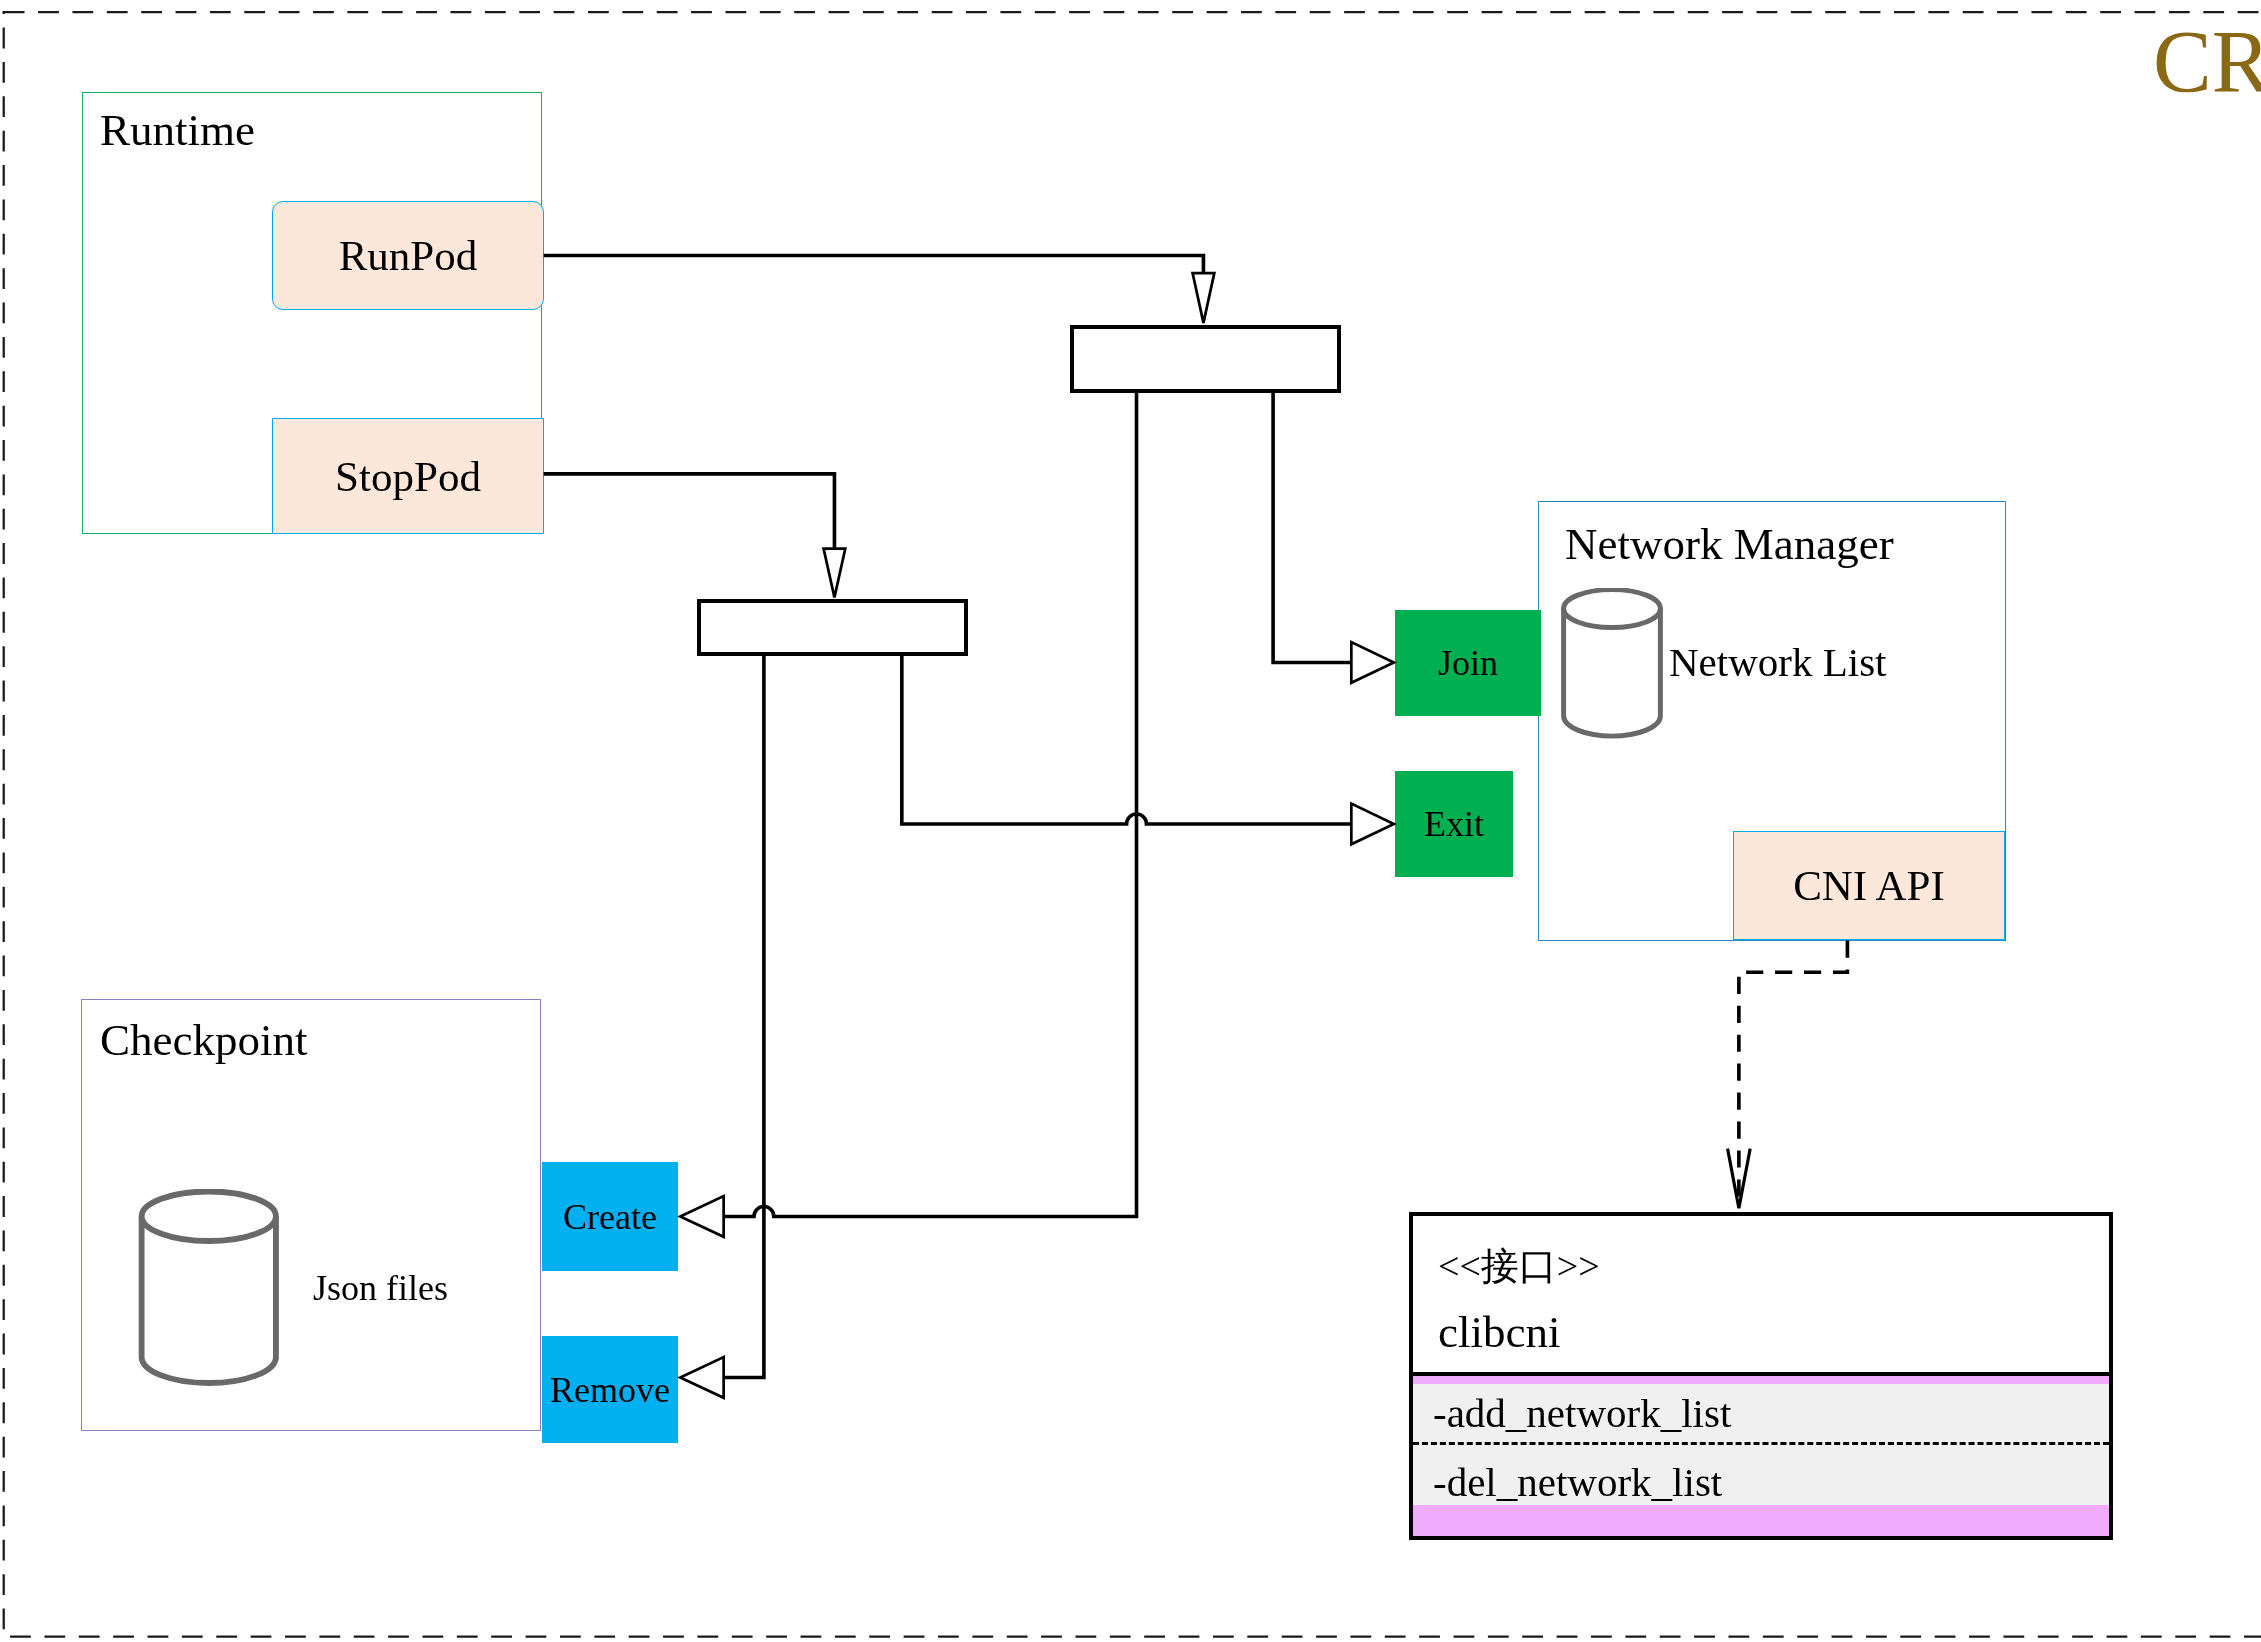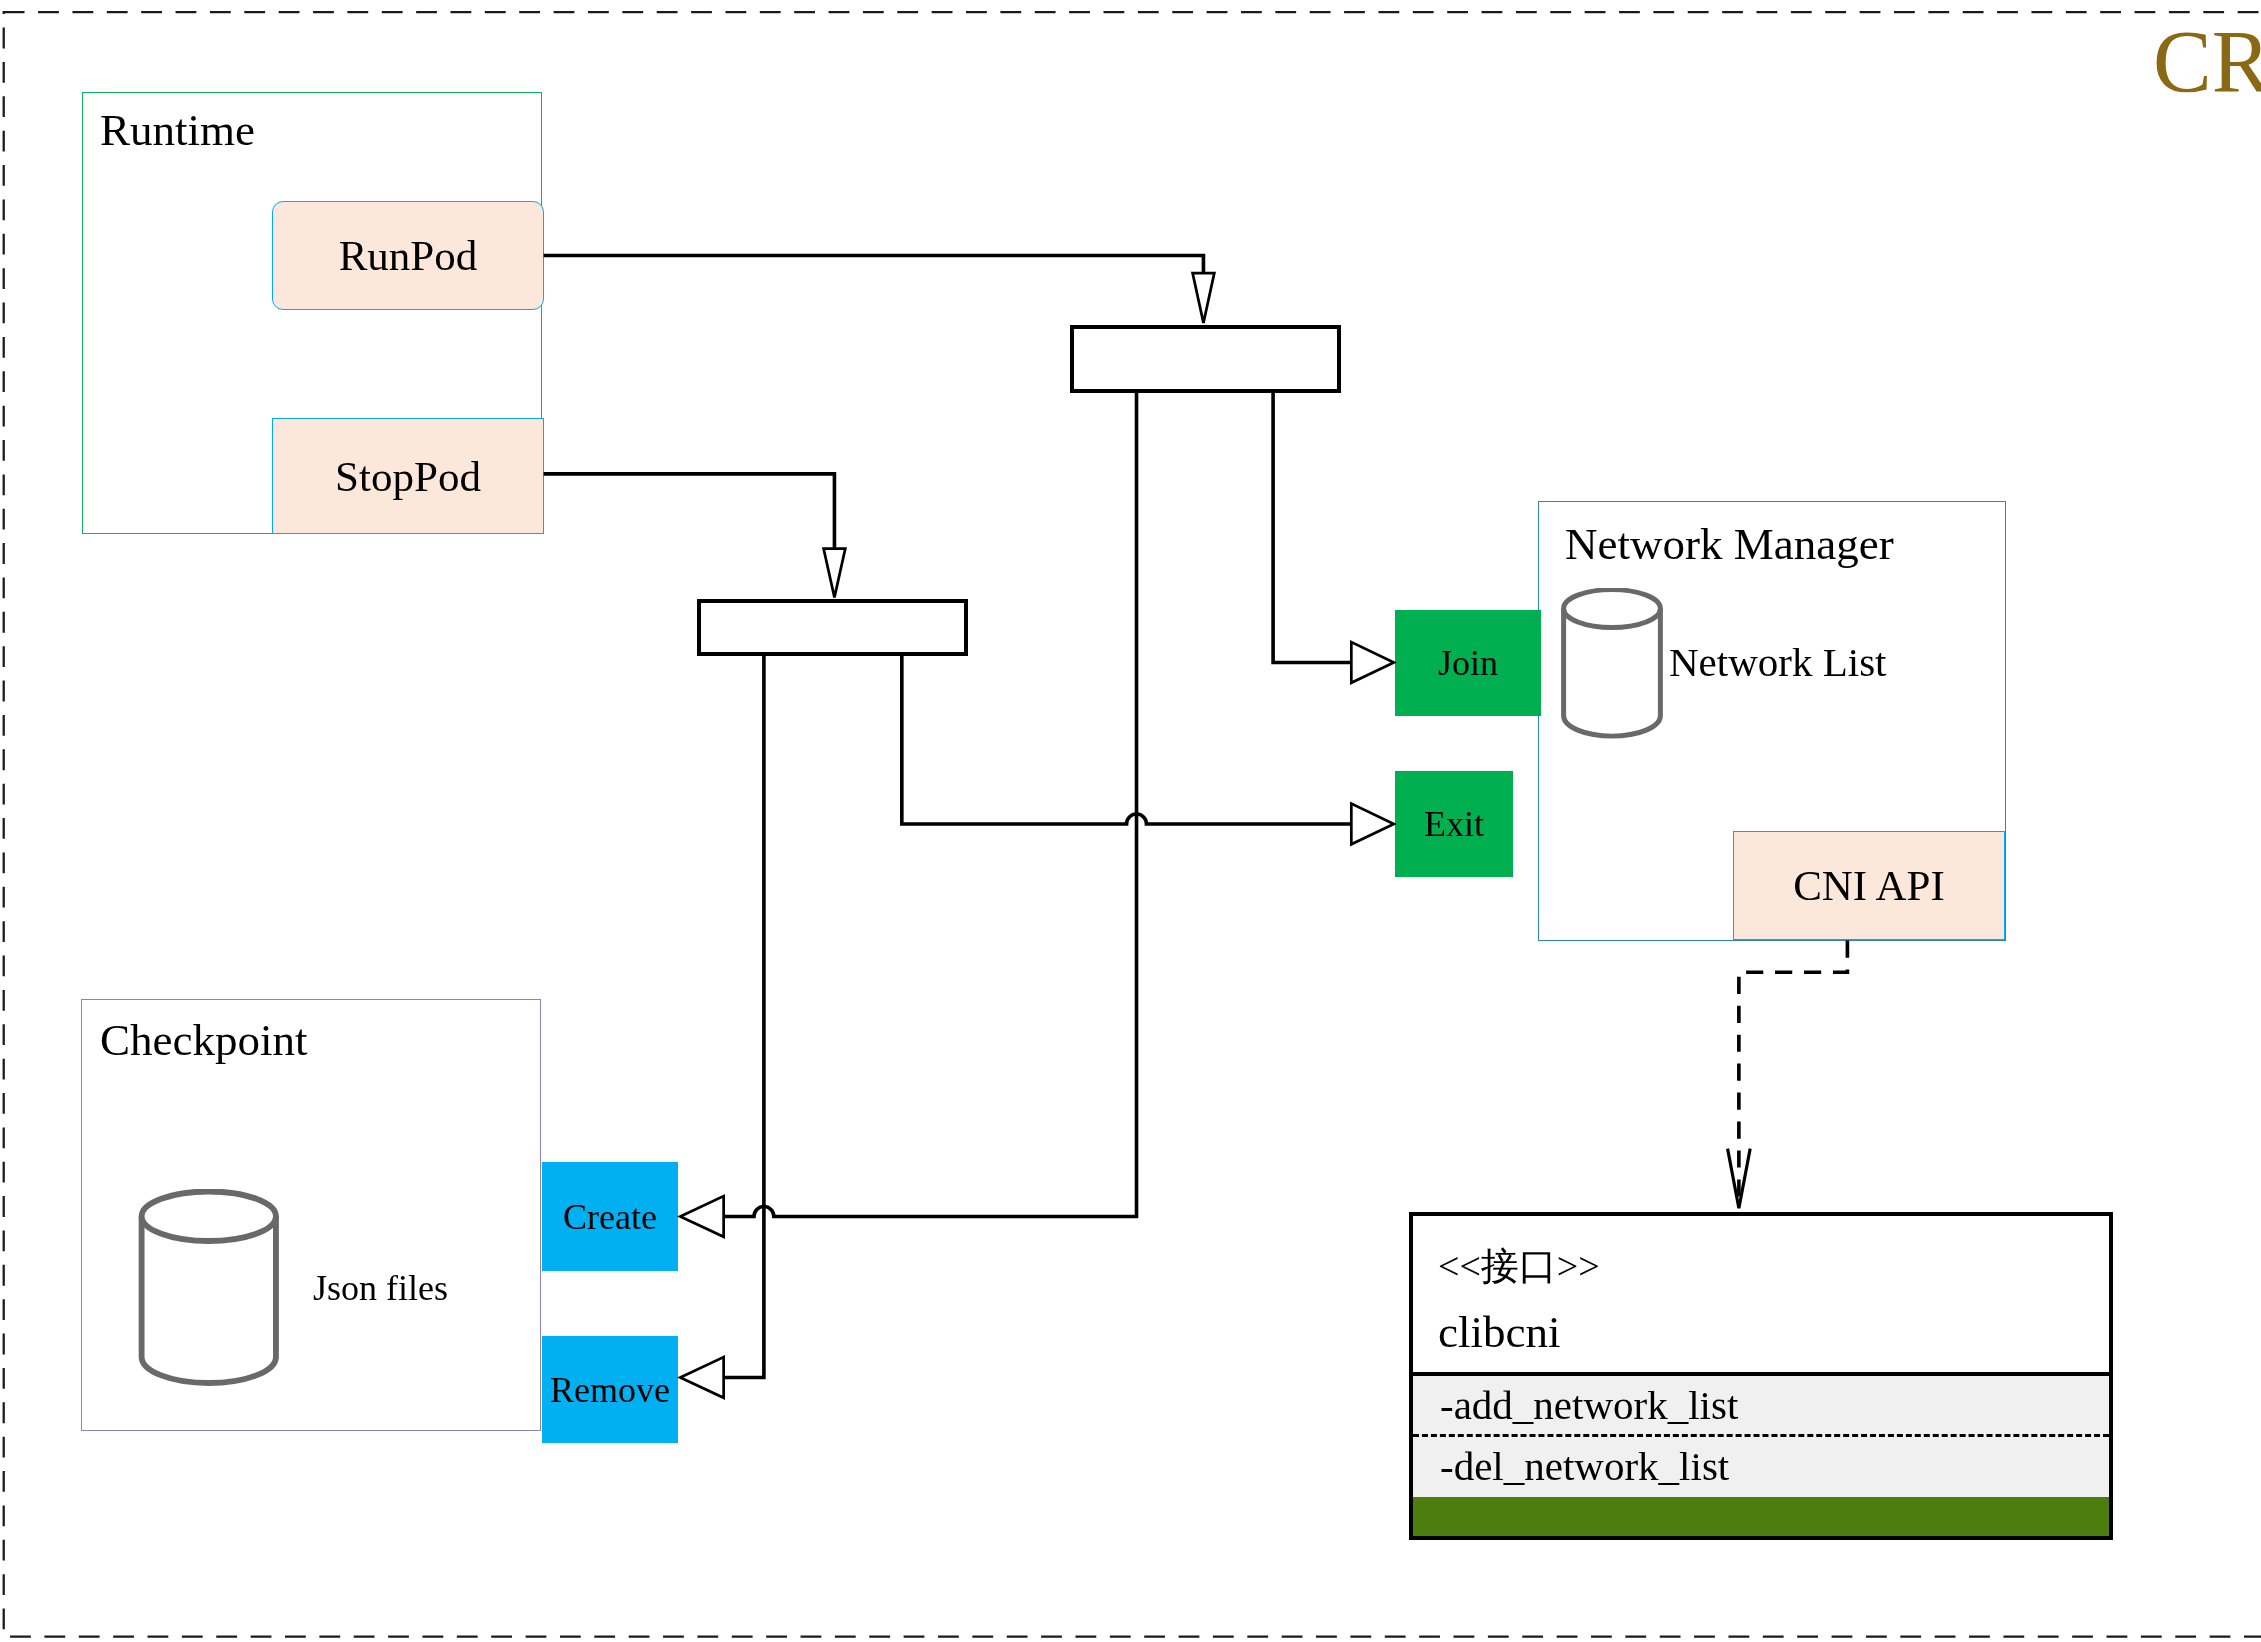--- a/index.html
+++ b/index.html
@@ -29,26 +29,26 @@
   .create{left:542px;top:1162px;width:136px;height:109px;}
   .remove{left:542px;top:1336px;width:136px;height:107px;}
 
   
   .junction{position:absolute;background:#fff;border:4.1px solid #000;box-sizing:border-box;}
   .j1{left:1070px;top:325px;width:271px;height:68px;}
   .j2{left:697px;top:599px;width:271px;height:57px;}
 
   
   .clibcni-box{position:absolute;left:1409px;top:1212px;width:704px;height:328px;
-               border:4.5px solid #000;box-sizing:border-box;background:#4d7c0f;}
+               border:4.5px solid #000;box-sizing:border-box;background:#f0abfc;}
   .clibcni-top{position:relative;height:156px;border-bottom:4.5px solid #000;background:#fff;}
   .clibcni-stereotype{position:absolute;left:25px;top:25px;font-size:38px;}
   .clibcni-name{position:absolute;left:25px;top:90px;font-size:45px;}
   .clibcni-methods{position:relative;background:#f0f0f0;height:121px;}
-  .method-row{height:58px;display:flex;align-items:center;padding-left:27px;font-size:41px;}
+  .method-row{height:58px;display:flex;align-items:center;padding-left:20px;font-size:41px;margin-top:8px;}
   .method-divider{border-top:3.2px dashed #000;height:0;}
 
   .cri-badge{left:2153px;top:18px;font-size:88px;color:#8b6914;}
 
   .overlay{position:absolute;left:0;top:0;pointer-events:none;}
   .label-mid{font-size:41px;}
   .label-sm{font-size:36px;}
 </style>
 </head>
 <body>

